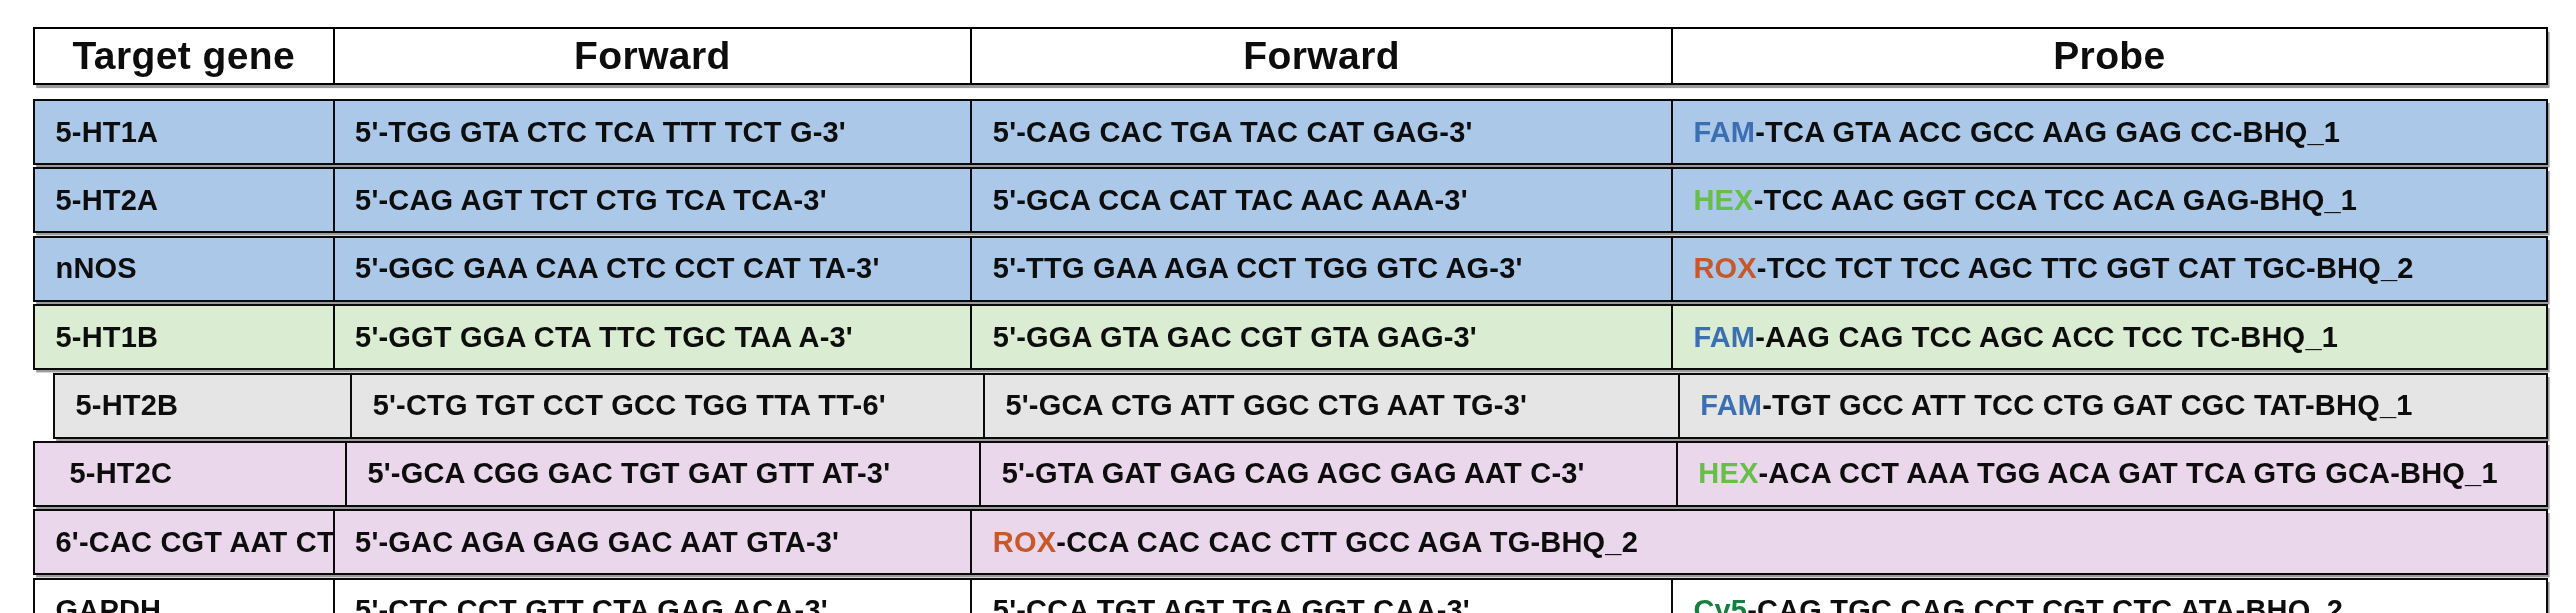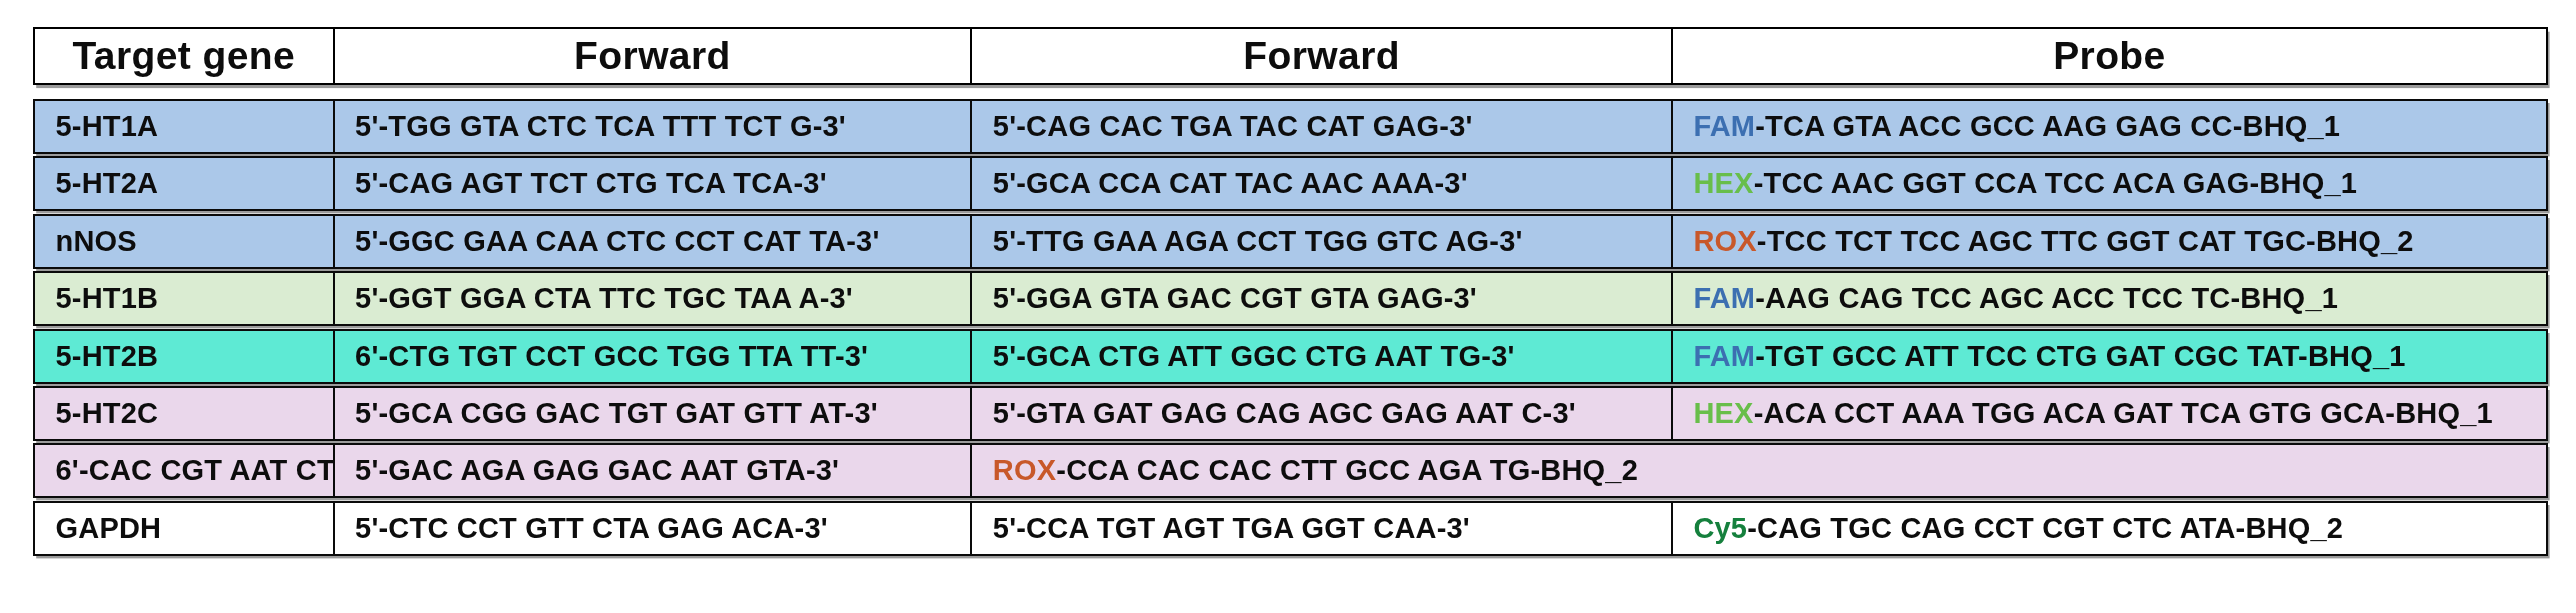--- a/index.html
+++ b/index.html
@@ -34,21 +34,21 @@
     align-items: center;
     justify-content: center;
     font-size: 39px;
     letter-spacing: 0.4px;
     white-space: nowrap;
     overflow: hidden;
   }
   .hcell + .hcell { border-left: 2.4px solid #000; }
   .row {
     border: 2.4px solid #0a0a0a;
-    height: 55px;
+    height: 66px;
     margin-bottom: 2.4px;
     box-shadow: 2.4px 3.2px 0 -0.8px #9b9b9b;
   }
   .cell {
     display: flex;
     align-items: center;
     padding: 0 14px 0 20.5px;
     font-size: 29px;
     letter-spacing: 0.2px;
     white-space: nowrap;
@@ -104,31 +104,31 @@
     <div class="row grid-cols" style="background: rgb(218, 236, 210);">
       <div class="cell">5-HT1B</div>
       <div class="cell">5'-GGT GGA CTA TTC TGC TAA A-3'</div>
       <div class="cell">5'-GGA GTA GAC CGT GTA GAG-3'</div>
       <div class="cell">
           <span class="dye" style="color: rgb(60, 111, 177);">FAM</span>
           <span>-AAG CAG TCC AGC ACC TCC TC-BHQ_1</span>
         </div>
     </div>
 
-    <div class="row grid-cols" style="background: #5eead4;">
+    <div class="row grid-cols" style="background: #e5e5e5; margin-left: 20px;">
       <div class="cell">5-HT2B</div>
-      <div class="cell">6'-CTG TGT CCT GCC TGG TTA TT-3'</div>
+      <div class="cell">5'-CTG TGT CCT GCC TGG TTA TT-6'</div>
       <div class="cell">5'-GCA CTG ATT GGC CTG AAT TG-3'</div>
       <div class="cell">
           <span class="dye" style="color: rgb(60, 111, 177);">FAM</span>
           <span>-TGT GCC ATT TCC CTG GAT CGC TAT-BHQ_1</span>
         </div>
     </div>
 
-    <div class="row grid-cols" style="background: rgb(234, 215, 235);">
+    <div class="row grid-cols" style="background: rgb(234, 215, 235); padding-left: 14px;">
       <div class="cell">5-HT2C</div>
       <div class="cell">5'-GCA CGG GAC TGT GAT GTT AT-3'</div>
       <div class="cell">5'-GTA GAT GAG CAG AGC GAG AAT C-3'</div>
       <div class="cell">
           <span class="dye" style="color: rgb(104, 190, 74);">HEX</span>
           <span>-ACA CCT AAA TGG ACA GAT TCA GTG GCA-BHQ_1</span>
         </div>
     </div>
 
     <div class="row grid-cols" style="background: rgb(234, 215, 235);">

